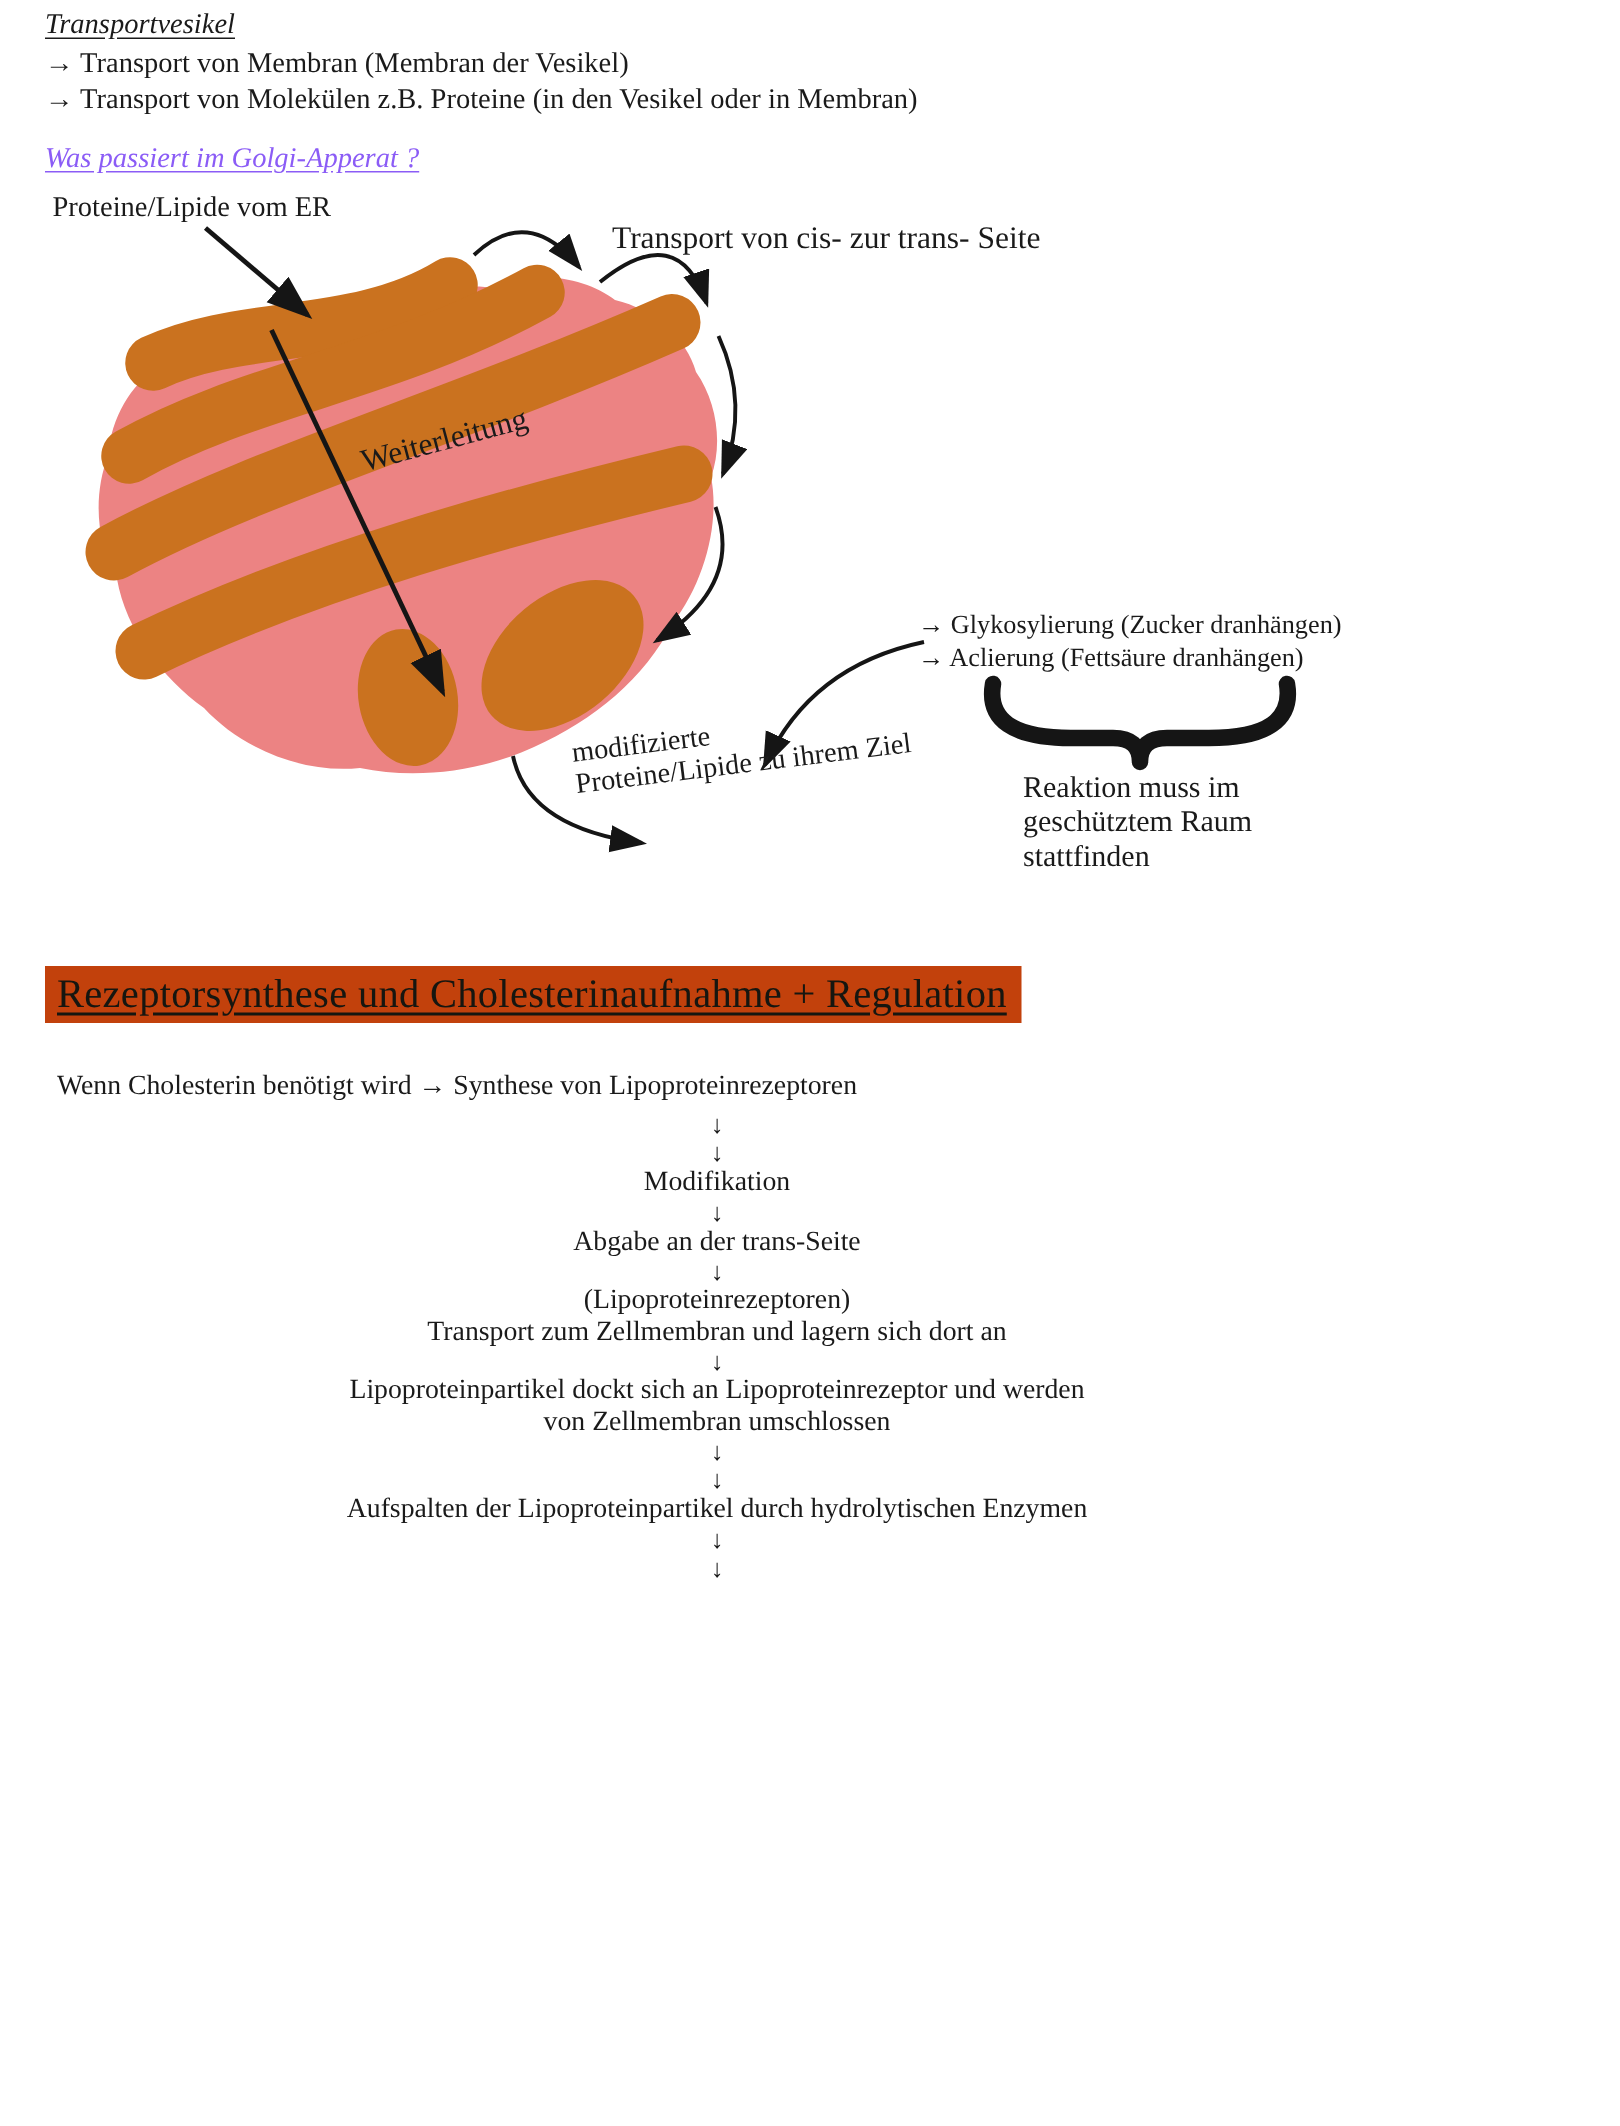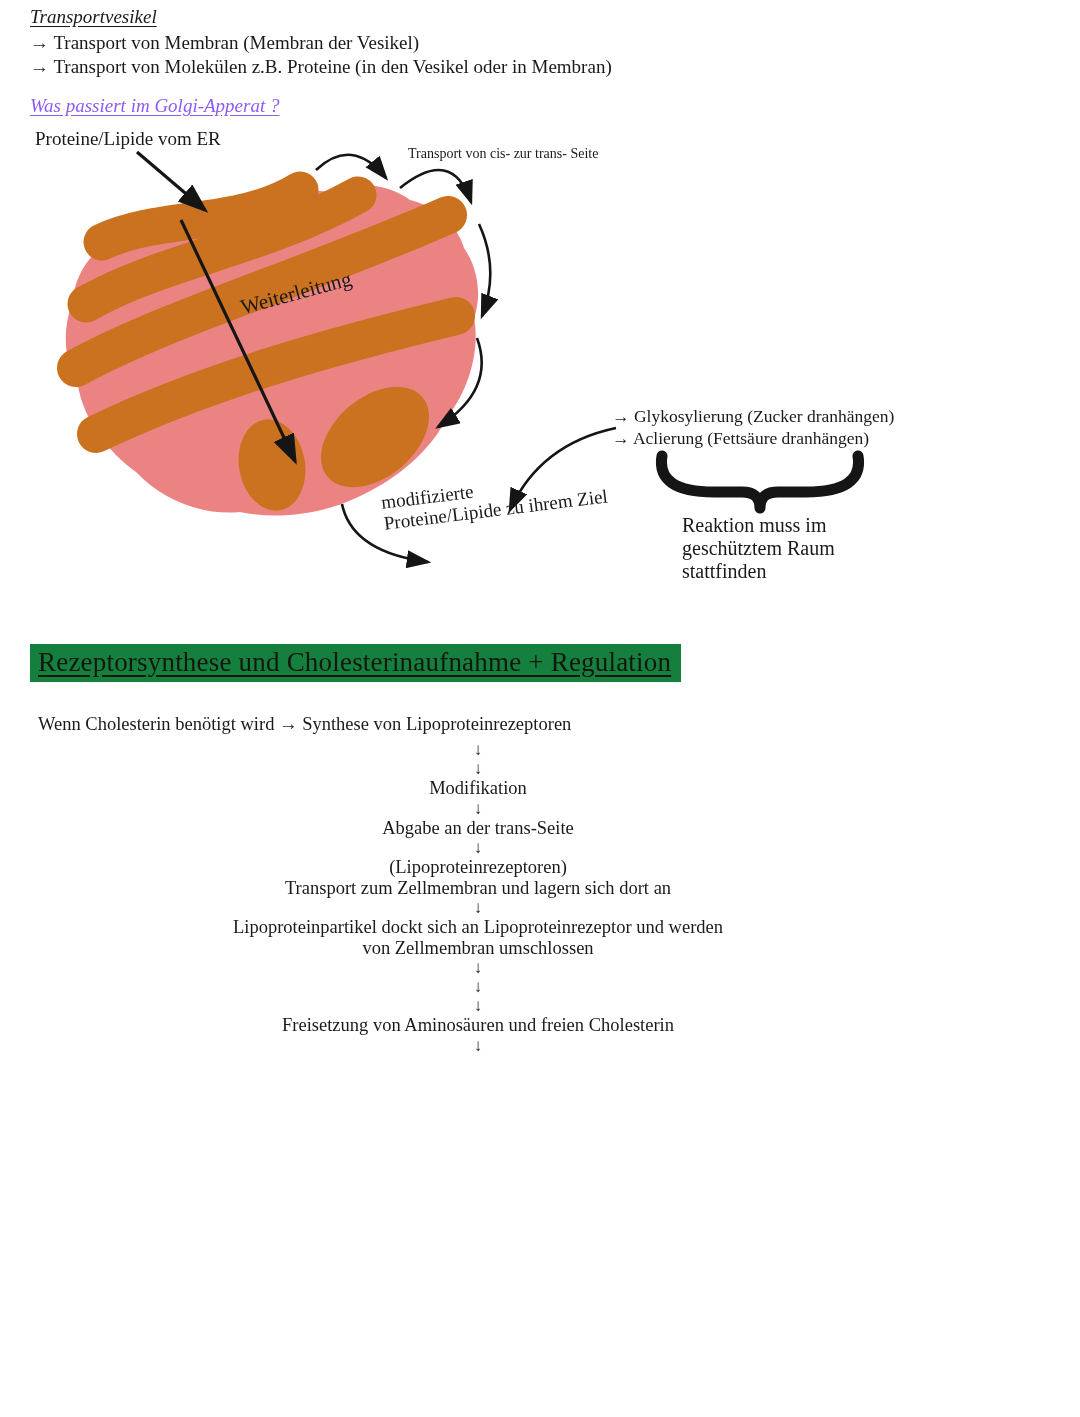--- a/index.html
+++ b/index.html
@@ -14,21 +14,21 @@
   .doc-title{left:30px;top:6px;font-size:19px;font-style:italic;
     text-decoration:underline;text-underline-offset:3px;}
   .bullet{left:30px;font-size:19px;}
   .bullet-1{top:32px;}
   .bullet-2{top:56px;}
   .question{left:30px;top:95px;font-size:19px;font-style:italic;
     color:#2ca489;text-decoration:underline;text-underline-offset:3px;cursor:pointer;}
 
   .lbl{font-size:19px;white-space:nowrap;}
   .lbl-source{left:35px;top:128px;}
-  .lbl-cistrans{left:408px;top:146px;font-size:14px;}
+  .lbl-cistrans{left:408px;top:146px;font-size:21px;}
   .lbl-forward{left:238px;top:296px;font-size:21px;transform:rotate(-15deg);transform-origin:left top;}
   .lbl-modified{left:380px;top:492px;font-size:19px;line-height:21px;transform:rotate(-7deg);transform-origin:left top;}
   .lbl-gly{left:612px;top:406px;font-size:17.5px;}
   .lbl-acy{left:612px;top:428px;font-size:17.5px;}
   .lbl-reaction{left:682px;top:514px;font-size:20px;line-height:23px;}
 
   .section-heading{
     left:30px;top:644px;font-size:27px;letter-spacing:.2px;
     padding:3px 10px 4px 8px;display:inline-block;color:#161610;
     text-decoration:underline;text-underline-offset:4px;
@@ -90,21 +90,21 @@
     <div>Proteine/Lipide zu ihrem Ziel</div>
   </div>
 <div class="abs lbl lbl-gly">→ Glykosylierung (Zucker dranhängen)</div>
 <div class="abs lbl lbl-acy">→ Aclierung (Fettsäure dranhängen)</div>
 <div class="abs lbl lbl-reaction">
     <div>Reaktion muss im</div>
     <div>geschütztem Raum</div>
     <div>stattfinden</div>
   </div>
 
-<div class="abs section-heading" style="background: #15803d;">Rezeptorsynthese und Cholesterinaufnahme + Regulation</div>
+<div class="abs section-heading" style="background: #c2410c;">Rezeptorsynthese und Cholesterinaufnahme + Regulation</div>
 <div class="abs intro">Wenn Cholesterin benötigt wird → Synthese von Lipoproteinrezeptoren</div>
 <div class="abs flow">
     <div class="flow-arrow">↓</div>
     <div class="flow-arrow">↓</div>
     <div class="flow-step">
       <div class="flow-line">Modifikation</div>
     </div>
     <div class="flow-arrow">↓</div>
     <div class="flow-step">
       <div class="flow-line">Abgabe an der trans-Seite</div>
@@ -114,20 +114,20 @@
       <div class="flow-line">(Lipoproteinrezeptoren)</div>
       <div class="flow-line">Transport zum Zellmembran und lagern sich dort an</div>
     </div>
     <div class="flow-arrow">↓</div>
     <div class="flow-step">
       <div class="flow-line">Lipoproteinpartikel dockt sich an Lipoproteinrezeptor und werden</div>
       <div class="flow-line">von Zellmembran umschlossen</div>
     </div>
     <div class="flow-arrow">↓</div>
     <div class="flow-arrow">↓</div>
+    <div class="flow-step">
+      <div class="flow-line">Aufspalten der Lipoproteinpartikel durch hydrolytischen Enzymen</div>
+    </div>
     <div class="flow-arrow">↓</div>
-    <div class="flow-step">
-      <div class="flow-line">Freisetzung von Aminosäuren und freien Cholesterin</div>
-    </div>
     <div class="flow-arrow">↓</div>
     <div class="flow-step">
     </div>
   </div>
 
 </body></html>

